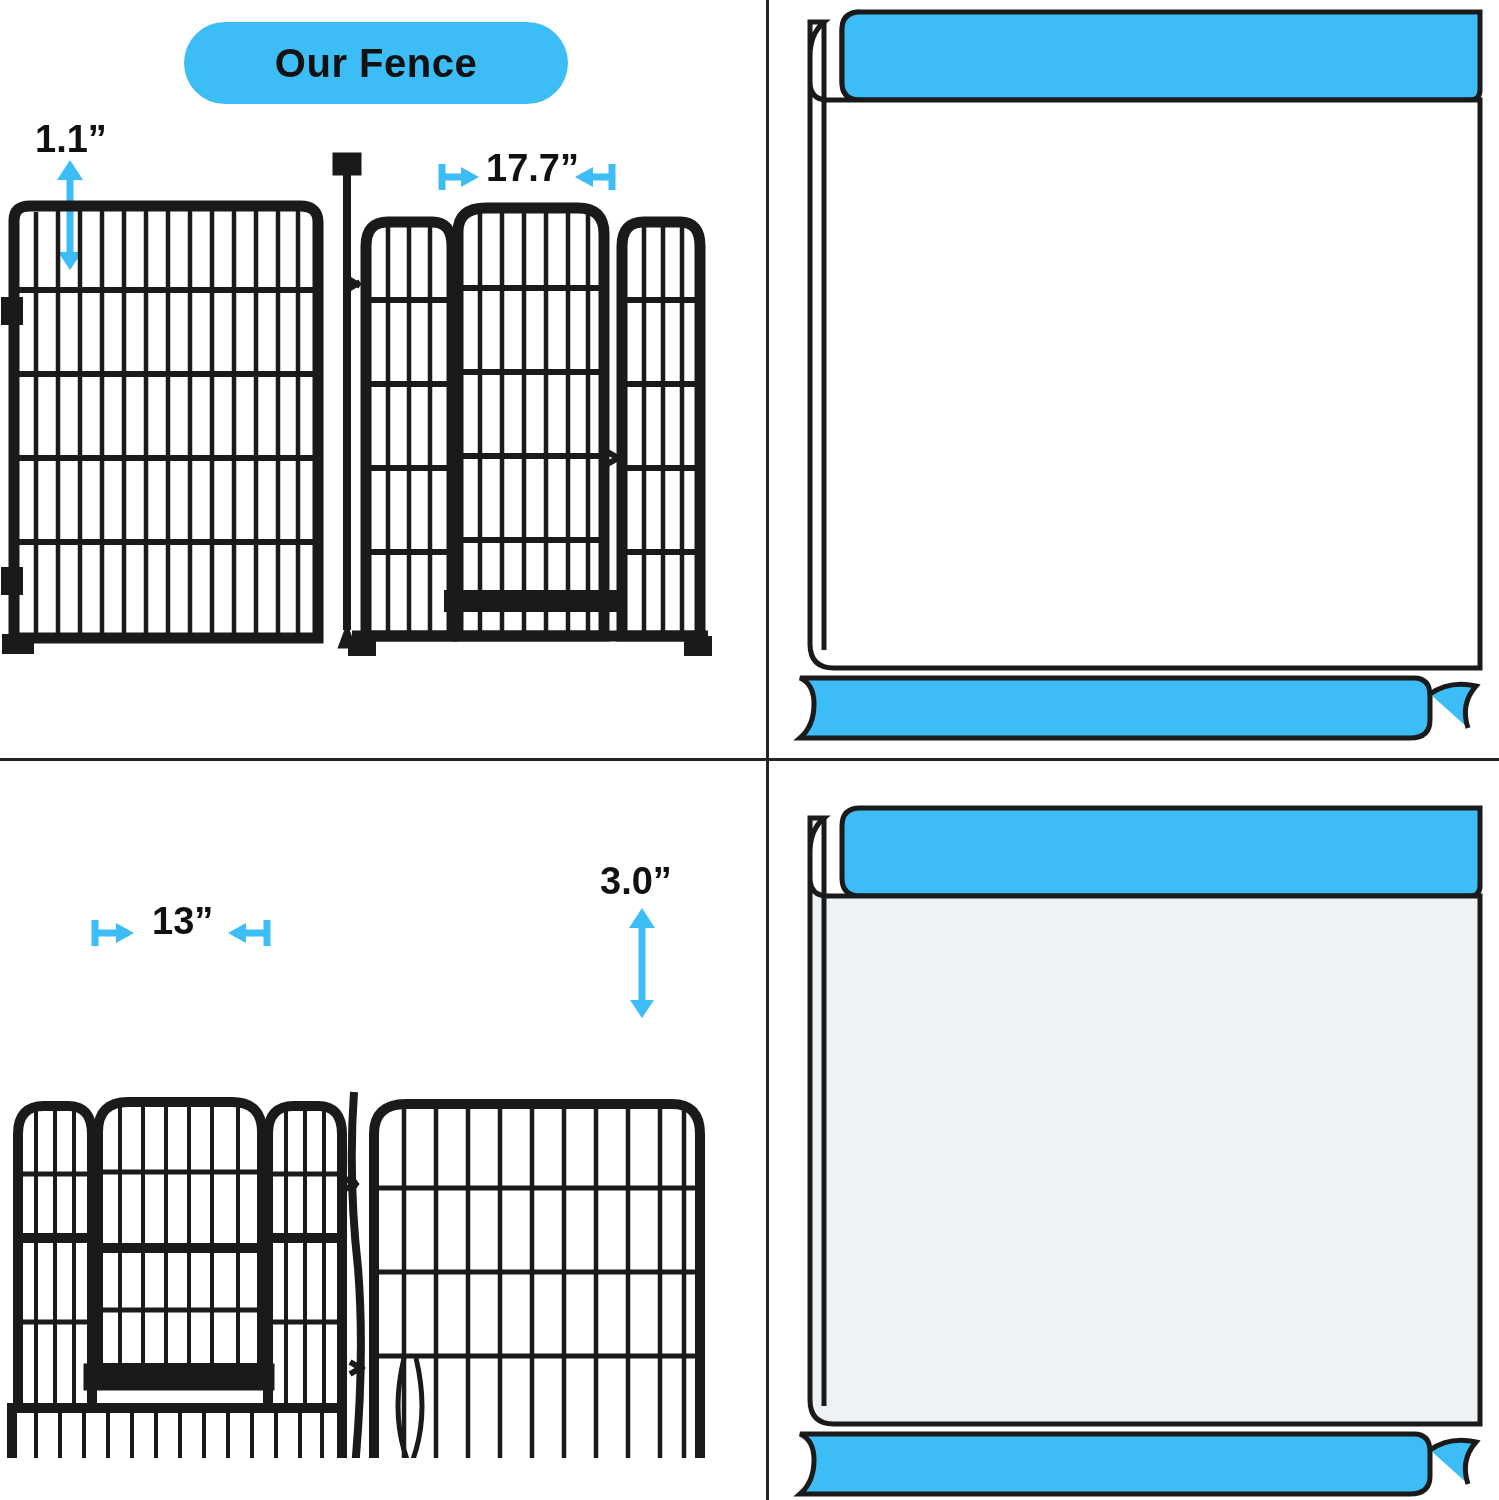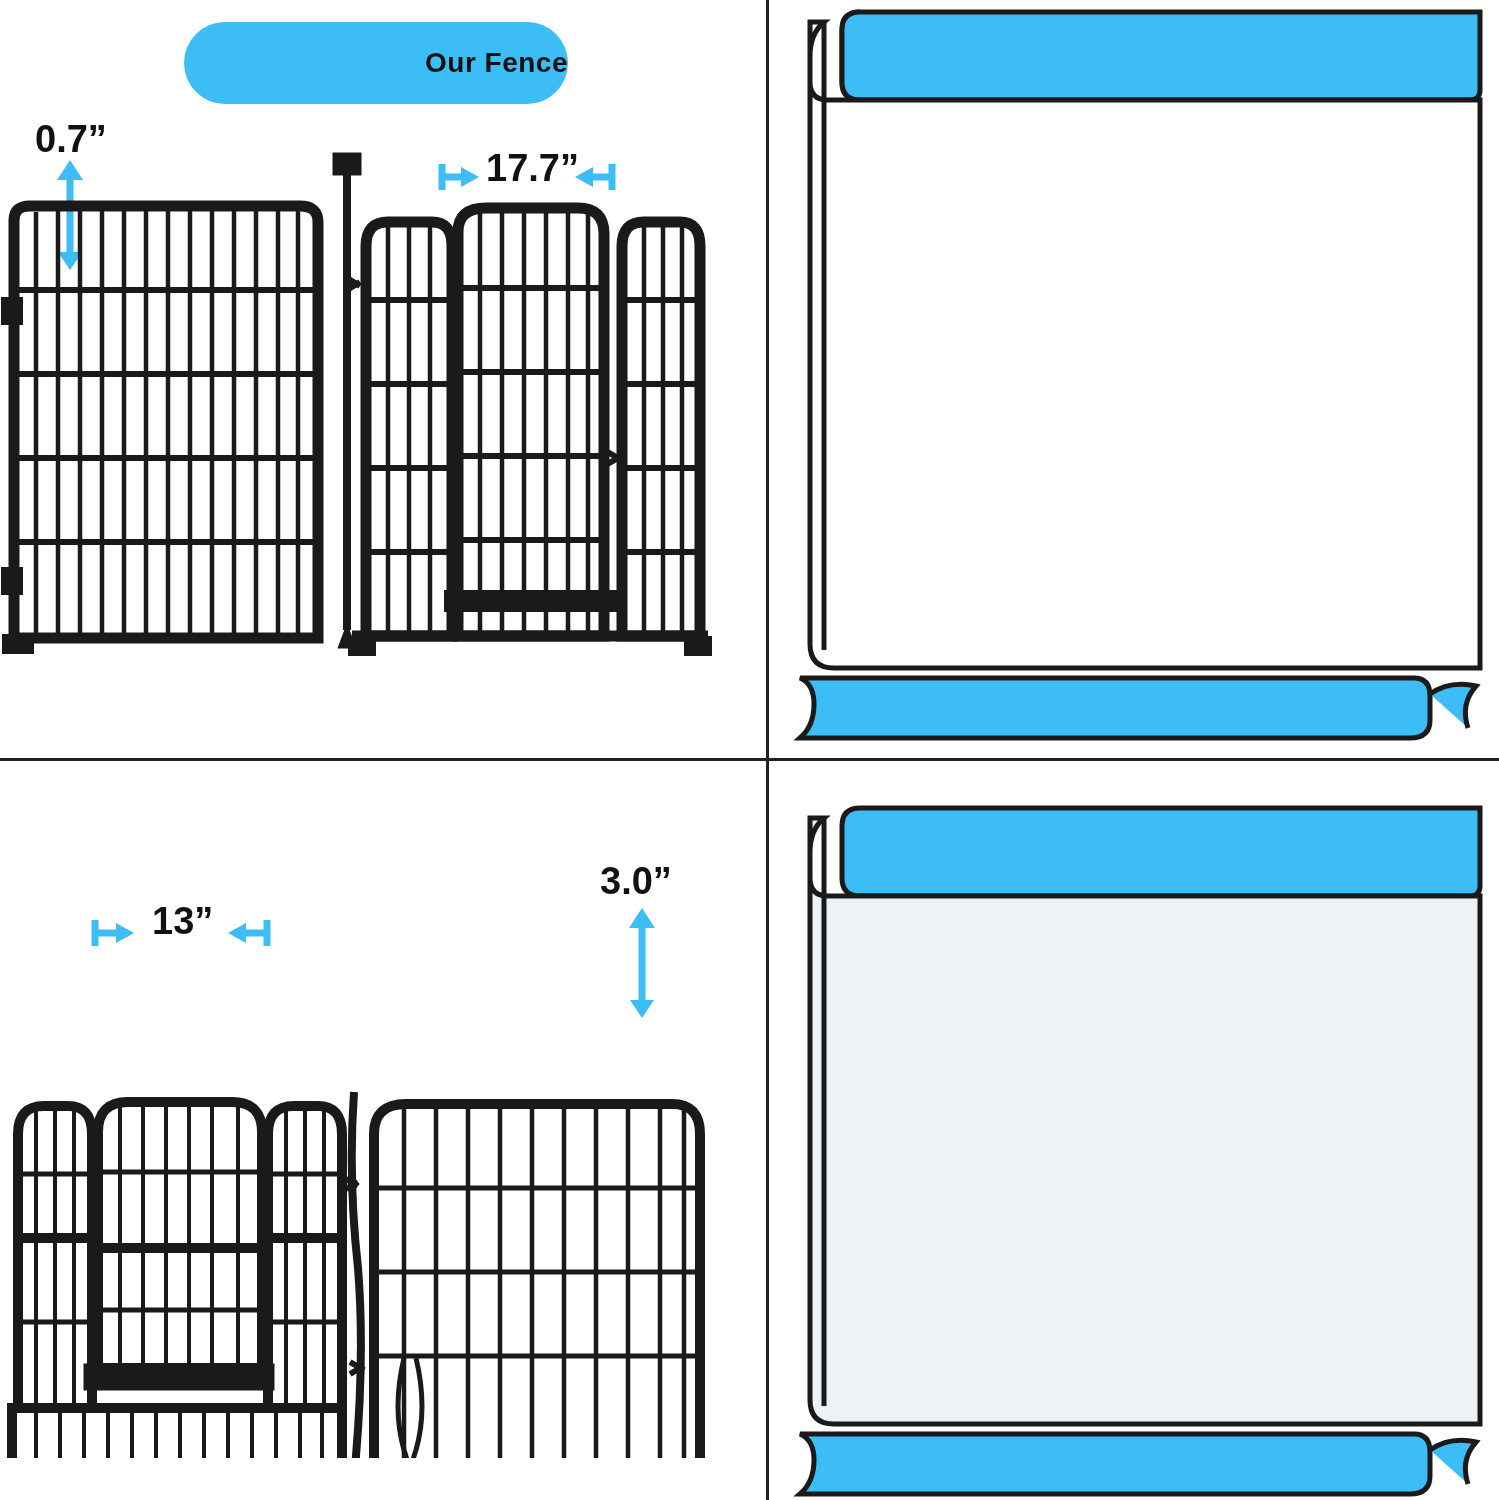--- a/index.html
+++ b/index.html
@@ -35,23 +35,23 @@
     left: 0; top: 758px; width: 1499px; height: 3px;
     background: #222; z-index: 5;
   }
 
   
   .pill {
     position: absolute;
     background: #3dbdf5;
     color: #111;
     border-radius: 46px;
-    font-size: 28px;
+    font-size: 40px;
     font-weight: bold;
-    display: flex; align-items: center; justify-content: flex-end;
+    display: flex; align-items: center; justify-content: center;
     letter-spacing: .5px;
   }
   .pill.our  { left: 184px; top: 22px;  width: 384px; height: 82px; color:#111; }
 
   
   .dim-label {
     position: absolute;
     font-size: 38px; font-weight: bold; color: #111;
     white-space: nowrap;
   }
@@ -67,21 +67,21 @@
 <body>
 
 <div class="page">
 
   <div class="quad">
 
     <div class="pill our">
       <span>Our Fence</span>
     </div>
 
-    <div class="dim-label" style="left:35px; top:118px;">0.7”</div>
+    <div class="dim-label" style="left:35px; top:118px;">1.1”</div>
     <svg class="arrow-v" style="left:50px; top:160px;" width="40" height="110" viewBox="0 0 40 110">
       <line x1="20" y1="14" x2="20" y2="104" stroke="#3dbdf5" stroke-width="7"></line>
       <polygon points="20,0 7,20 33,20" fill="#3dbdf5"></polygon>
       <polygon points="20,110 8,92 32,92" fill="#3dbdf5"></polygon>
     </svg>
 
     <div class="dim-label" style="left:486px; top:147px;">17.7”</div>
     <svg class="arrow-h" style="left:437px; top:160px;" width="180" height="34" viewBox="0 0 180 34">
       <line x1="6" y1="17" x2="36" y2="17" stroke="#3dbdf5" stroke-width="7"></line>
       <line x1="144" y1="17" x2="174" y2="17" stroke="#3dbdf5" stroke-width="7"></line>

